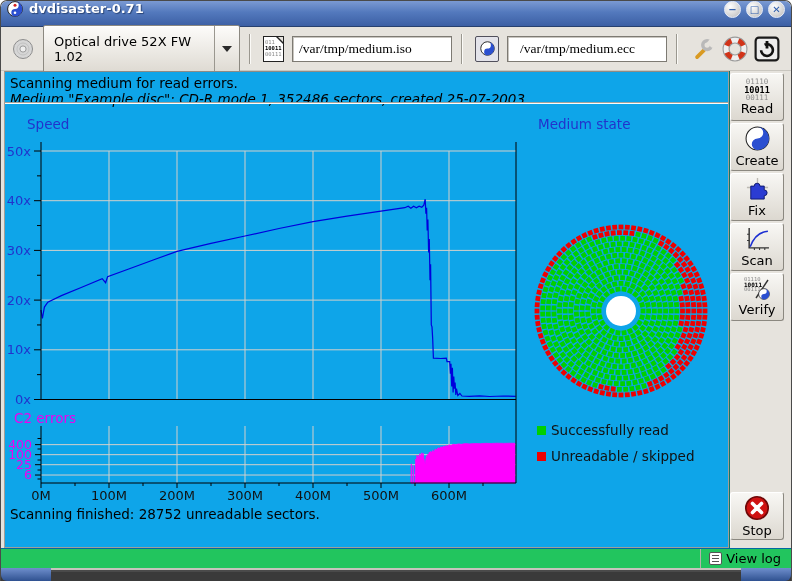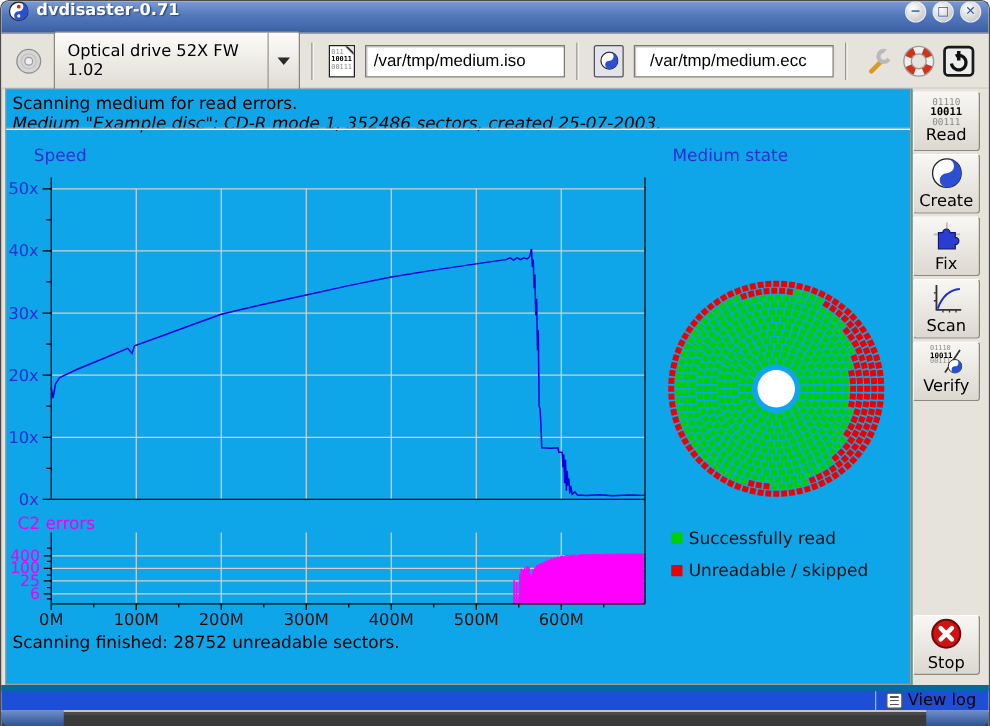--- a/index.html
+++ b/index.html
@@ -17,21 +17,21 @@
   .menu-item { padding:1px 8px 2px 2px; margin-right:12px; }
   .menu-help { margin-left:auto; padding:1px 4px; }
   
   .toolbar { height:44px; flex:0 0 44px; background:#e6e3dd; display:flex; align-items:center; padding:0 8px; border-bottom:1px solid #c9c6bf;}
   .tb-sep { width:2px; height:30px; border-left:1px solid #9a978f; border-right:1px solid #fbfaf7; margin:0 9px; }
   .combo { display:flex; align-items:center; background:linear-gradient(#fdfcfa,#dedad2); border:1px solid #8b8880;
            border-radius:2px; height:48px; padding:0 0 0 10px; box-shadow:0 1px 0 #fff inset; }
   .combo .val { padding-right:10px; }
   .combo .arrow-box { border-left:1px solid #9a978f; height:100%; display:flex; align-items:center; padding:0 7px; }
   .entry { width:160px; height:26px; background:#fff; border:1px solid #7d7a73; box-shadow:inset 1px 1px 0 #c9c6c0;
-           padding:3px 6px; font-size:13.5px; font-family:Liberation Sans, sans-serif; }
+           padding:3px 6px; font-size:13.5px; font-family:Liberation Serif, serif; }
   .tb-iconbtn { background:none; border:none; padding:0 3px; display:flex; align-items:center; }
   .iso-doc { width:21px; height:26px; background:#fff; border:1px solid #222; position:relative;
              font-family:"DejaVu Sans Mono","Liberation Mono",monospace; font-size:5.5px; line-height:6px; padding:2px 1px; overflow:hidden;}
   .iso-doc::after { content:""; position:absolute; top:-1px; right:-1px; border-style:solid; border-width:0 7px 7px 0; border-color:transparent #e6e3dd transparent transparent; filter:drop-shadow(-1px 1px 0 #222);}
   .iso-doc .b1,.iso-doc .b3 { color:#8a8a8a; }
   .iso-doc .b2 { color:#000; font-weight:bold; }
   .ecc-badge { width:24px; height:26px; background:#e3e3ea; border:1px solid #51505c; border-radius:2px; display:flex; align-items:center; justify-content:center; }
   
   .content-row { flex:1; display:flex; min-height:0; }
   .main-panel { width:725px; flex:0 0 725px; background:#0ea5e9; border:1px solid #a19e97; border-top-color:#8e8b85;
@@ -48,21 +48,21 @@
              display:flex; flex-direction:column; align-items:center; justify-content:center; font-size:13px; font-family:inherit; padding:2px; }
   .act-btn .lbl { line-height:14px; }
   .spacer { flex:1; }
   .bin-icon { font-family:"DejaVu Sans Mono","Liberation Mono",monospace; font-size:7.5px; line-height:8px; color:#8a8a8a; text-align:center; }
   .bin-icon .mid { color:#000; font-weight:bold; font-size:8.5px; }
   .verify-ic { position:relative; width:26px; height:26px; }
   .verify-ic .bin-icon { position:absolute; top:0; left:0; font-size:5.5px; line-height:5px; text-align:left;}
   .verify-ic .slash { position:absolute; left:10px; top:2px; width:16px; height:20px; }
   .verify-ic .mini-yy { position:absolute; right:0; bottom:0; }
   
-  .statusbar { height:20px; flex:0 0 20px; background:#1d4ed8; border-top:5px solid #0369a1; display:flex; align-items:flex-end; }
+  .statusbar { height:20px; flex:0 0 20px; background:#22c55e; border-top:1px solid #0369a1; display:flex; align-items:flex-end; }
   .sb-fill { flex:1; height:100%; border-right:1px solid #b5b2ab; }
   .viewlog { display:flex; align-items:center; padding:0 10px 0 8px; height:100%; }
   .viewlog-icon { width:13px; height:13px; border:1px solid #555; border-radius:2px; background:#fff; margin-right:4px;
       background-image:repeating-linear-gradient(to bottom,transparent 0 2px,#555 2px 3px); background-size:7px 100%; background-repeat:no-repeat; background-position:2px 0; }
   .frame-bottom { height:13px; flex:0 0 13px; background:linear-gradient(#c7c4bd 0 2px,#4a4a4a 2px 4px,#3a3a3a 4px 100%); position:relative; }
   .frame-bottom::before, .frame-bottom::after { content:""; position:absolute; top:0; width:50px; height:100%;
       background:linear-gradient(#6f8fcd,#2f5190); }
   .frame-bottom::before { left:0; border-radius:0 0 0 6px; }
   .frame-bottom::after { right:0; border-radius:0 0 6px 0; }
 </style>

